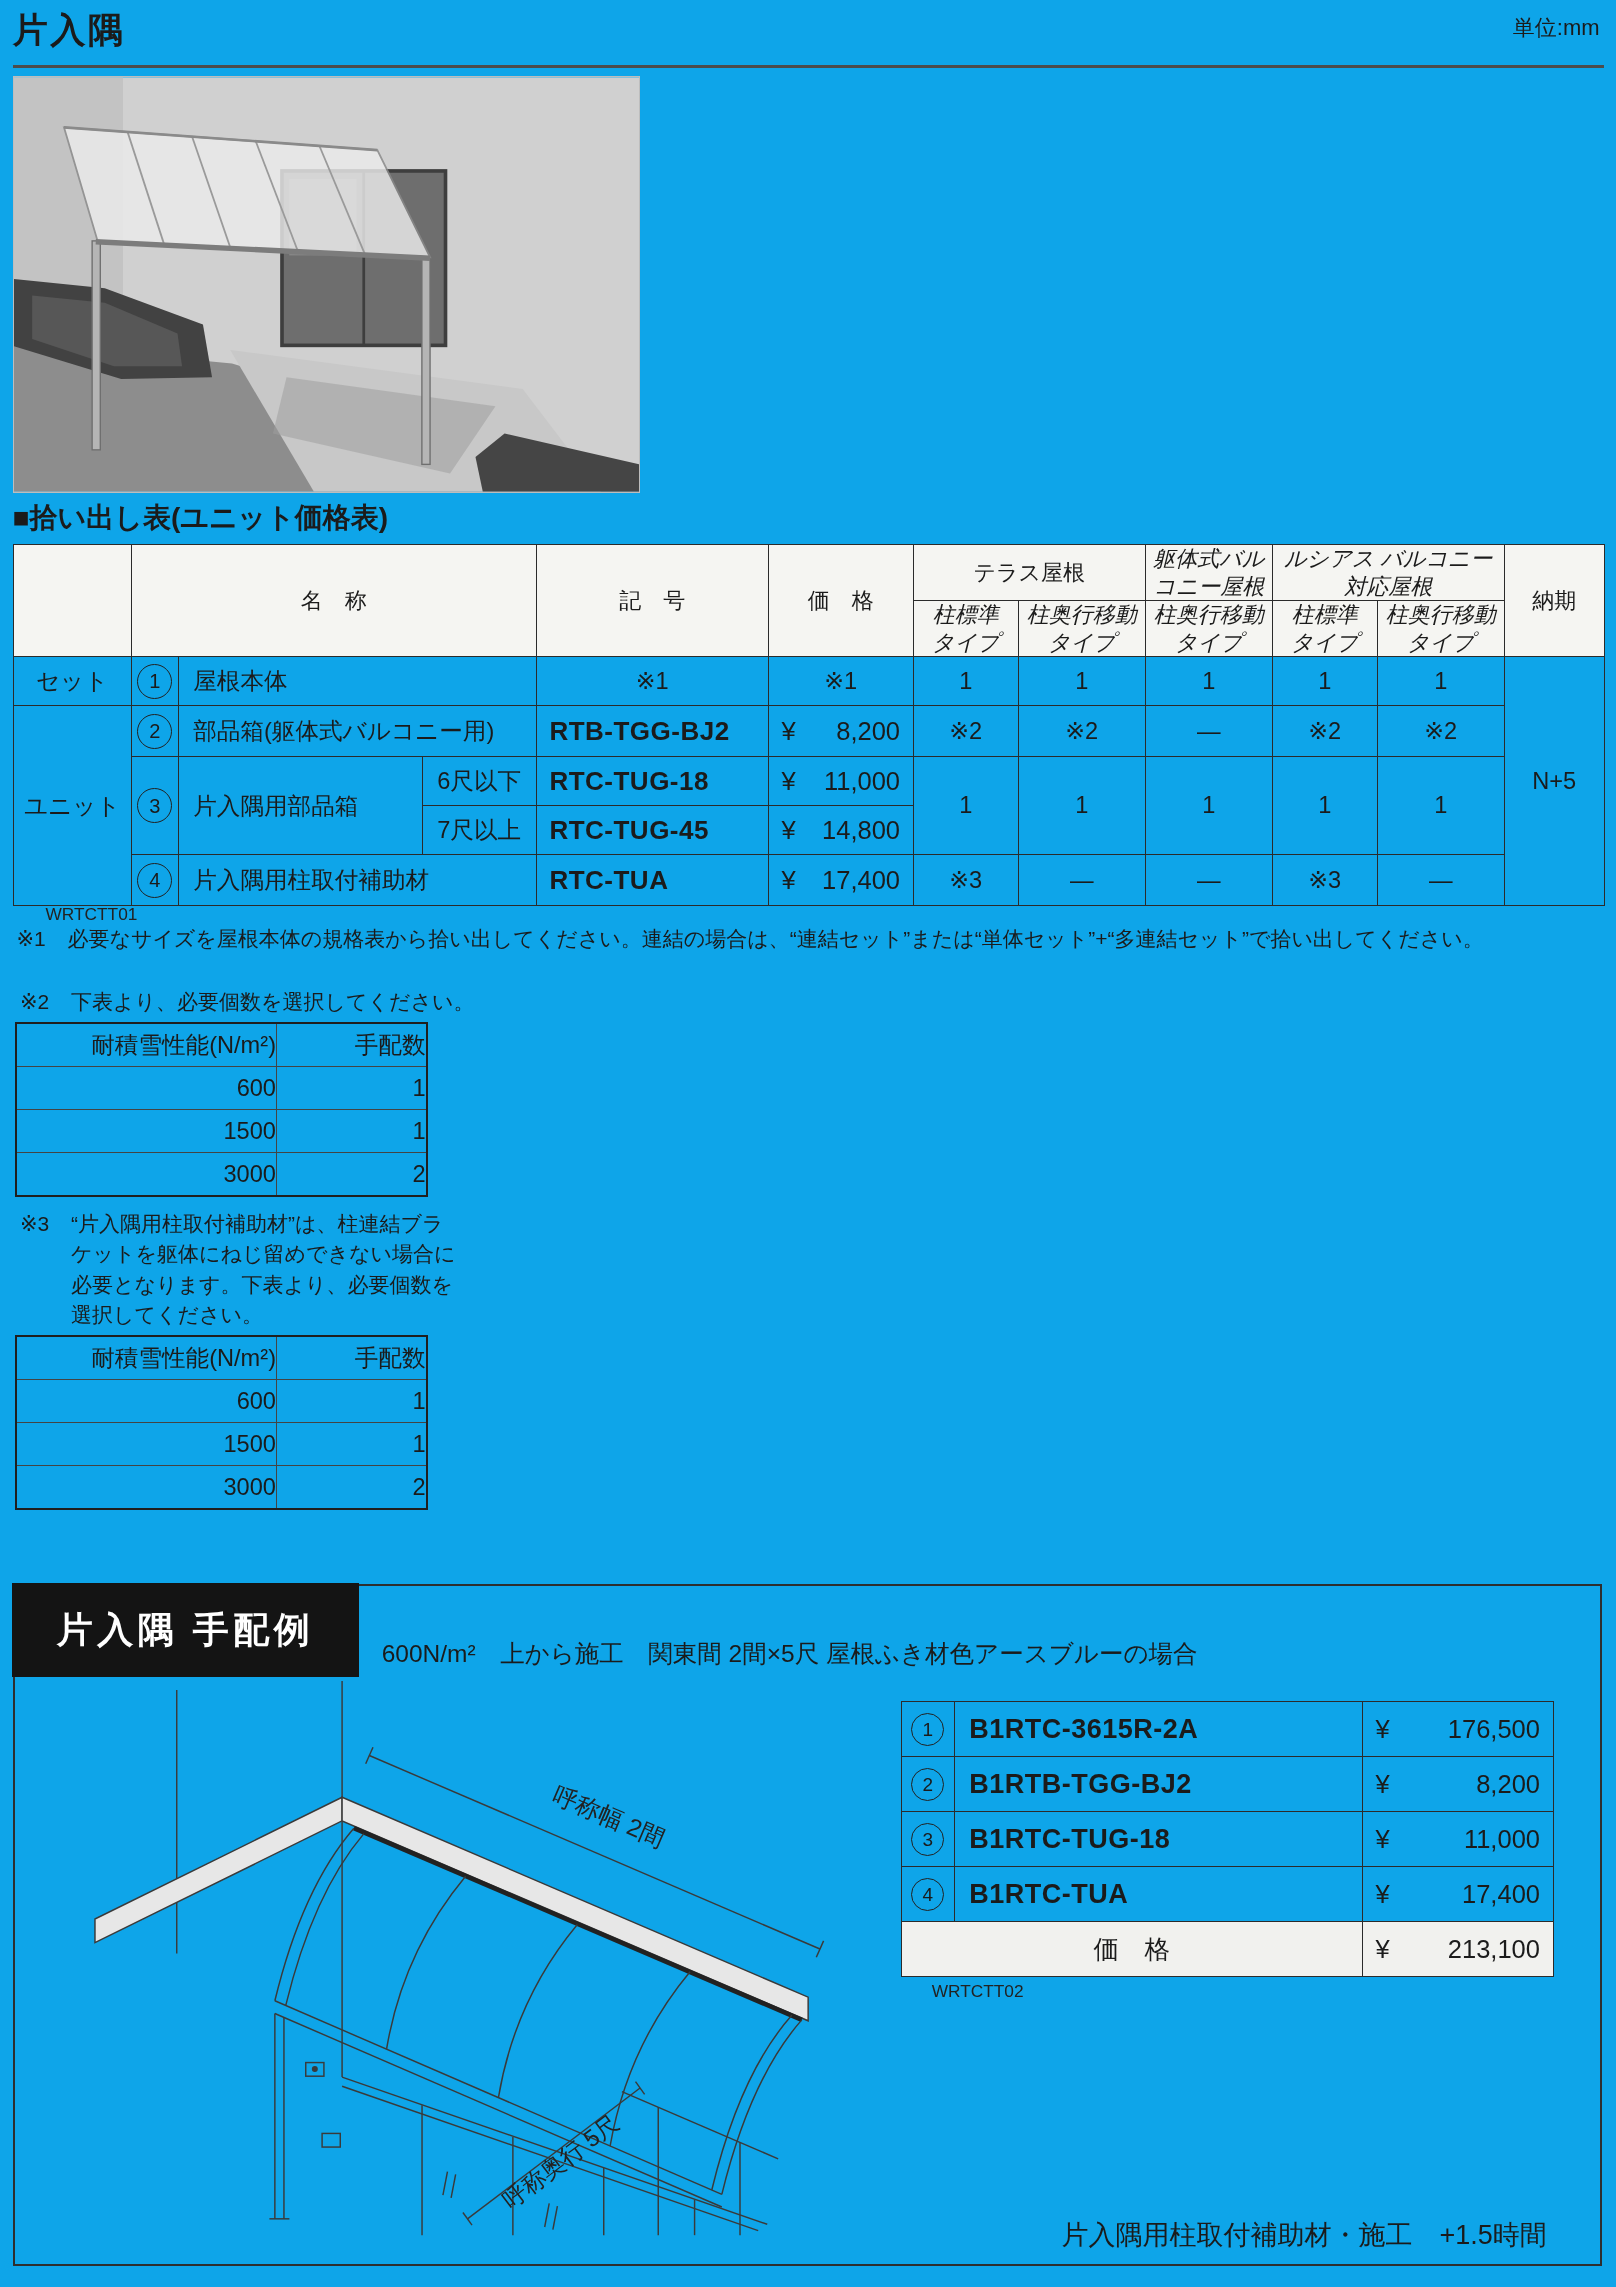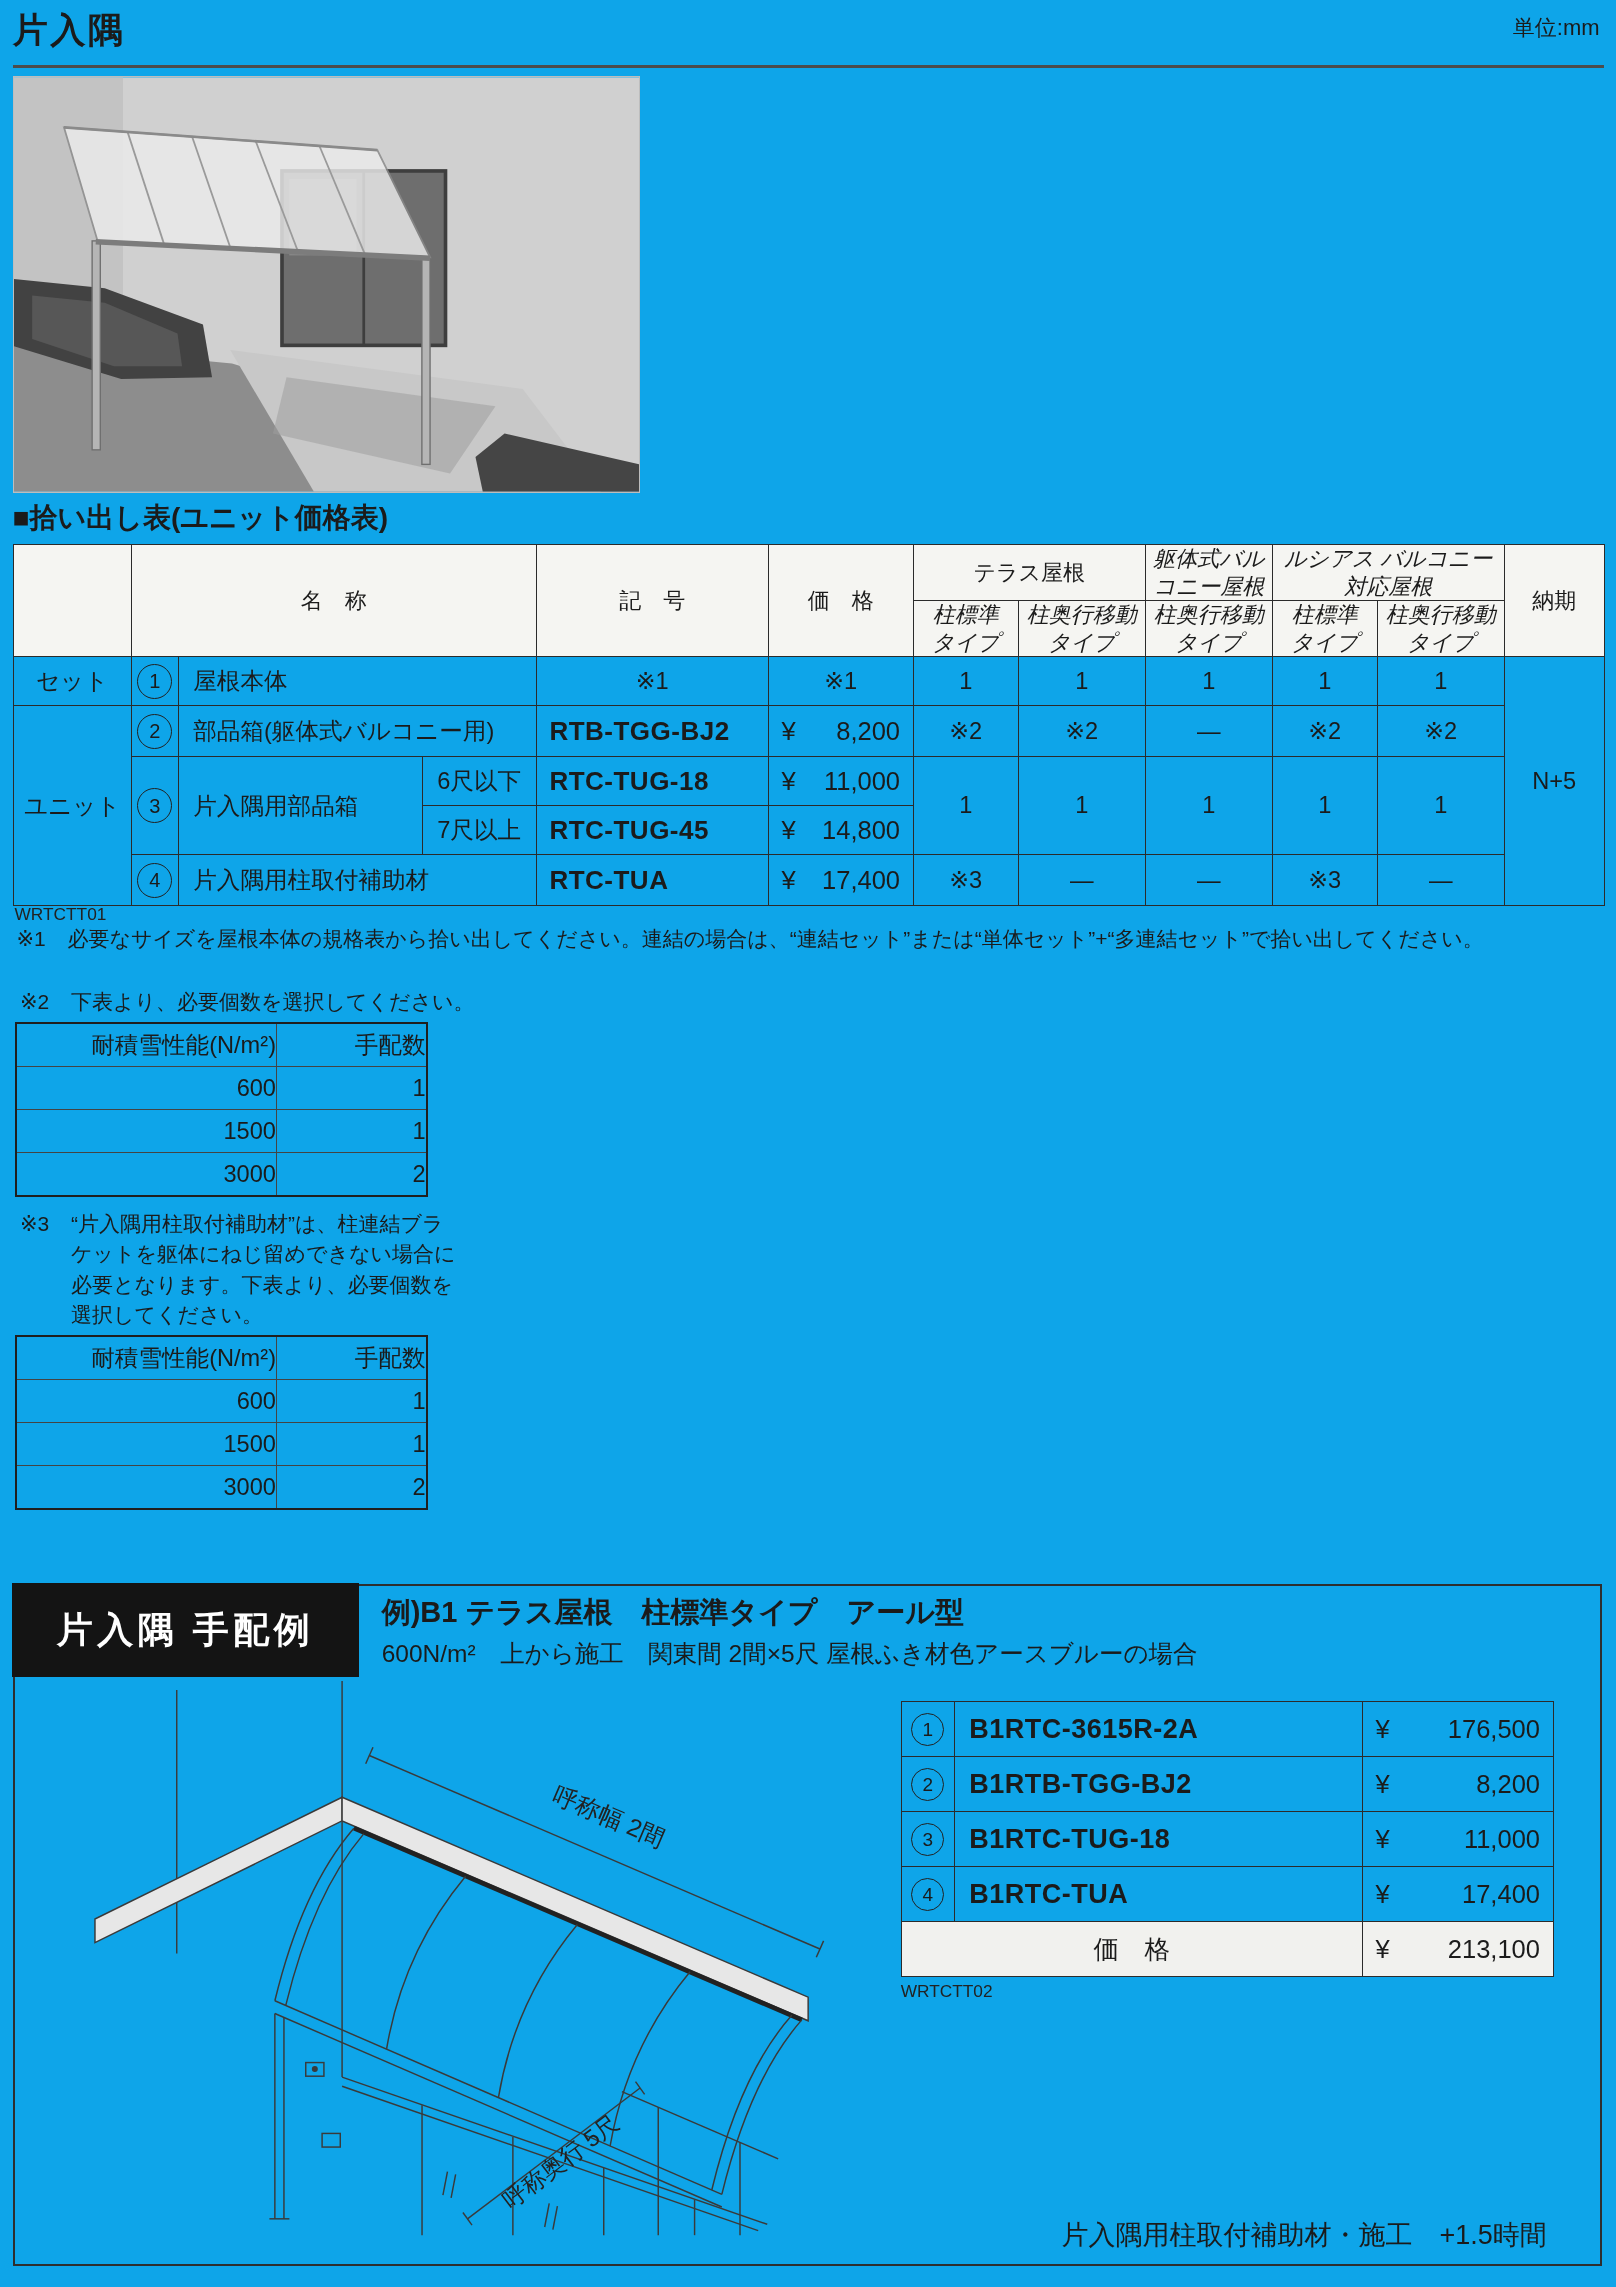--- a/index.html
+++ b/index.html
@@ -24,21 +24,21 @@
   .main-table td.hd{background:#f5f5f2;font-size:22px;line-height:1.25;}
   .wrap2{white-space:pre-line;font-style:italic;}
   .cell-name{text-align:left !important;padding-left:14.5px !important;}
   .code{font-weight:bold;font-size:26px !important;text-align:left !important;padding-left:12.7px !important;letter-spacing:0.5px;}
   .price{display:flex;justify-content:space-between;align-items:center;padding:0 12.7px;font-size:25.5px;}
   .dash{border-top:0.9px dashed #555 !important;}
   .circ{display:inline-flex;align-items:center;justify-content:center;width:33px;height:33px;
         border:1.8px solid #222;border-radius:50%;font-size:20px;line-height:1;}
   .circ.small{width:31px;height:31px;font-size:19px;}
 
-  .table-code{font-size:17.3px;color:#222;}
+  .table-code{font-size:17.3px;color:#222;margin-left:31px;}
   .tc1{left:14.5px;top:904px;}
   .note{font-size:21px;line-height:1.45;display:flex;}
   .note .nlab{flex:0 0 51px;}
   .note1{left:16.4px;top:924px;width:1586px;}
   .note2{left:20px;top:987px;}
   .note3{left:20px;top:1209px;}
   .note3 .ntext{width:385px;}
 
   
   .snow-table{border-collapse:collapse;table-layout:fixed;width:411px;border:2.7px solid #1f1f1f;}
@@ -275,21 +275,20 @@
       </tr>
       <tr>
         <td>3000</td>
         <td>2</td>
       </tr>
     </tbody>
   </table>
 
   <div class="abs example">
     <div class="badge">片入隅 手配例</div>
-    <div class="ex-title">例)B1 テラス屋根　柱標準タイプ　アール型</div>
     <div class="ex-subtitle">600N/m²　上から施工　関東間 2間×5尺 屋根ふき材色アースブルーの場合</div>
 
     <svg class="diagram" viewBox="0 0 950 612">
       <g stroke="#3a3a3a" stroke-width="1.6" fill="none">
         <line x1="150" y1="10" x2="150" y2="300"></line>
         <line x1="332" y1="0" x2="332" y2="436"></line>
         <polygon points="60,262 332,128 332,154 60,288" fill="#e7e7e7"></polygon>
         <polygon points="332,128 845,348 845,374 332,154" fill="#e7e7e7"></polygon>
         <line x1="362" y1="82" x2="858" y2="295"></line>
         <line x1="358" y1="91" x2="366" y2="73"></line>

